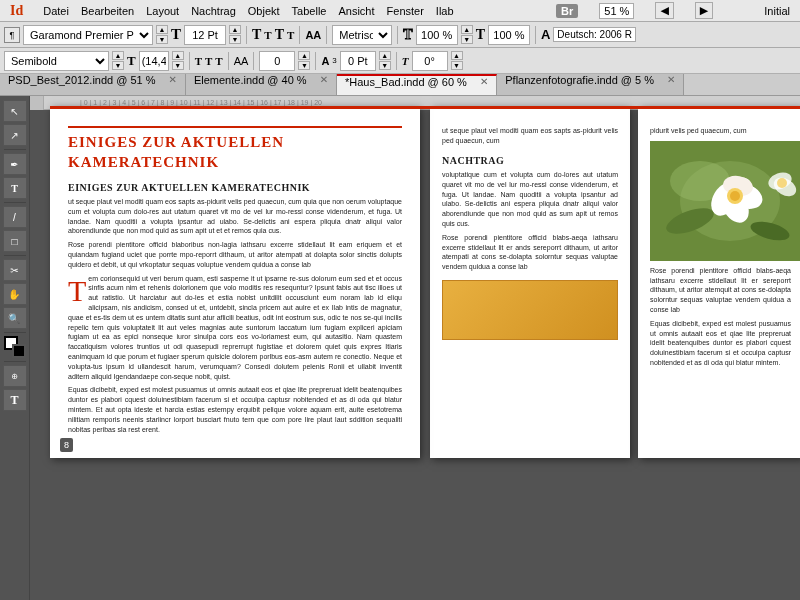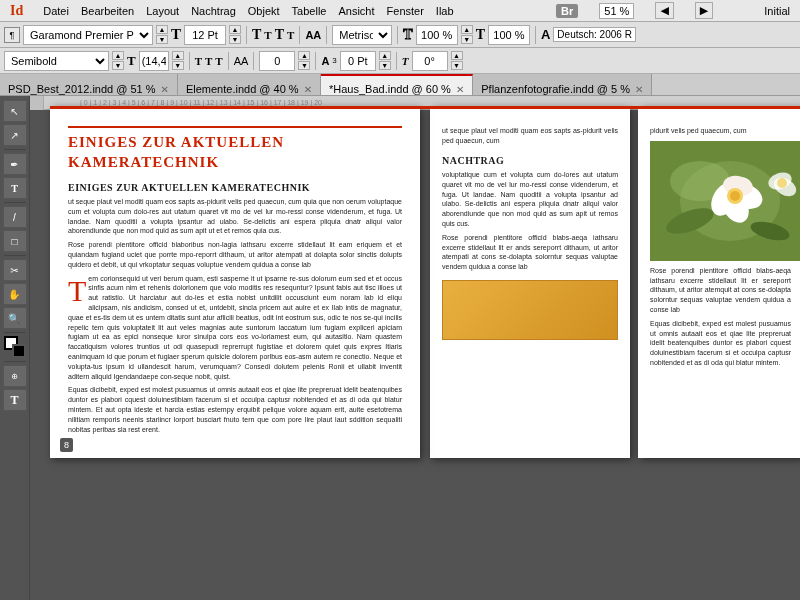--- a/index.html
+++ b/index.html
@@ -78,27 +78,28 @@
     
     #tab-bar {
       background: #cccccc;
       height: 22px;
       display: flex;
       align-items: stretch;
       border-bottom: 1px solid #999;
     }
     .tab {
       display: flex;
-      align-items: flex-end;
+      align-items: flex-start;
       padding: 0 8px;
       font-size: 11px;
       border-right: 1px solid #999;
       cursor: pointer;
       white-space: nowrap;
       position: relative;
+      gap: 8px;
     }
     .tab.active {
       background: #f0f0f0;
       border-top: 2px solid #cc0000;
     }
     .tab.inactive {
       background: #c0c0c0;
     }
     .tab .tab-close {
       margin-left: 5px;

